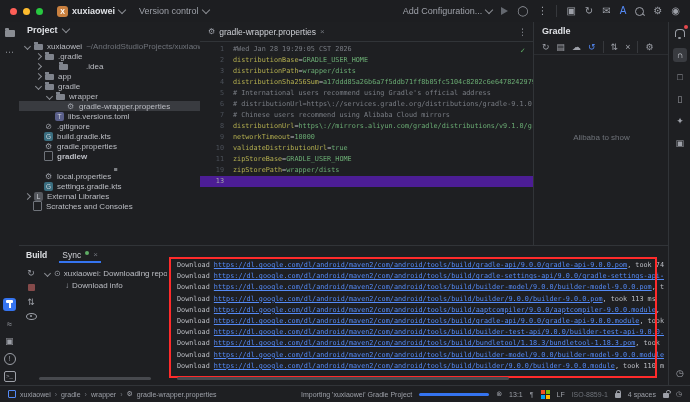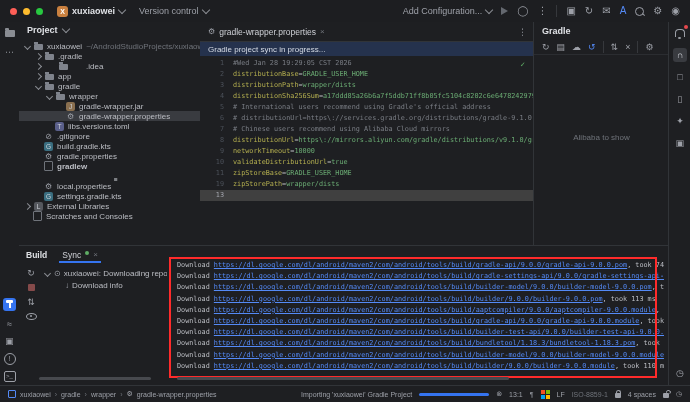--- a/index.html
+++ b/index.html
@@ -68,21 +68,21 @@
   .editor{left:200px;top:22px;width:333px;height:223px;background:#1e1f22;}
   .etabs{height:19px;border-bottom:1px solid #313438;display:flex;align-items:center;font-size:8.5px;}
   .etab{display:flex;align-items:center;gap:4px;padding:0 8px;height:100%;color:#ced0d6;}
   .etab .x{color:#6f737a;font-size:8px;}
   .ekebab{margin-left:auto;padding-right:6px;color:#9da0a8;font-size:9px;}
   .banner{height:14px;background:#25324d;display:flex;align-items:center;padding-left:8px;font-size:8px;
           color:#d5dbe5;}
   .code{position:relative;font-family:"DejaVu Sans Mono",monospace;font-size:6.8px;line-height:11px;
         padding-top:2px;}
   .crow{height:11px;white-space:pre;overflow:hidden;}
-  .crow.cur{background:#404040;}
+  .crow.cur{background:#4c1d95;}
   .lnum{display:inline-block;width:24px;text-align:right;padding-right:9px;color:#4b5059;}
   .crow.cur .lnum{color:#a1a3ab;}
   .seg-k{color:#b3ae4f;} .seg-v{color:#6aab73;} .seg-c{color:#7a7e85;} .seg-o{color:#bcbec4;}
   .echeck{position:absolute;right:8px;top:3px;color:#5fad65;font-size:8px;}
   
   .gradlep{left:533px;top:22px;width:135px;height:223px;background:#1e1f22;border-left:1px solid #313438;}
   .gp-head{height:17px;display:flex;align-items:center;padding-left:8px;font-size:9px;font-weight:bold;
            color:#dfe1e5;}
   .gp-tools{height:15px;display:flex;align-items:center;gap:7px;padding-left:8px;color:#9da0a8;
             font-size:9px;border-bottom:1px solid #2b2d31;}
@@ -217,25 +217,20 @@
         <div class="trow" style="padding-left: 17px;">
           <span class="tchev down"></span>
           <span class="ic fold"></span>
           <span>gradle</span>
         </div>
         <div class="trow" style="padding-left: 28px;">
           <span class="tchev down"></span>
           <span class="ic fold"></span>
           <span>wrapper</span>
         </div>
-        <div class="trow" style="padding-left: 39px;">
-          <span class="tchev none"></span>
-          <span class="ic jar">J</span>
-          <span>gradle-wrapper.jar</span>
-        </div>
         <div class="trow sel" style="padding-left: 39px;">
           <span class="tchev none"></span>
           <span class="ic gear">⚙</span>
           <span>gradle-wrapper.properties</span>
         </div>
         <div class="trow" style="padding-left: 28px;">
           <span class="tchev none"></span>
           <span class="ic toml">T</span>
           <span>libs.versions.toml</span>
         </div>
@@ -288,23 +283,20 @@
   </div>
 
   <div class="abs editor">
     <div class="etabs">
       <div class="etab">
         <span class="tb-ic" style="font-size:8px">⚙</span>
         <span>gradle-wrapper.properties</span>
         <span class="x">×</span>
       </div>
       <span class="ekebab">⋮</span>
-    </div>
-    <div class="banner">
-      <span>Gradle project sync in progress...</span>
     </div>
     <div class="code" id="editor-code">
       <span class="echeck">✓</span>
     <div class="crow"><span class="lnum">1</span><span class="seg-c">#Wed Jan 28 19:29:05 CST 2026</span></div>
         <div class="crow"><span class="lnum">2</span><span class="seg-k">distributionBase</span><span class="seg-o">=</span><span class="seg-v">GRADLE_USER_HOME</span></div>
         <div class="crow"><span class="lnum">3</span><span class="seg-k">distributionPath</span><span class="seg-o">=</span><span class="seg-v">wrapper/dists</span></div>
         <div class="crow"><span class="lnum">4</span><span class="seg-k">distributionSha256Sum</span><span class="seg-o">=</span><span class="seg-v">a17ddd85a26b6a7f5ddb71ff8b05fc5104c8202c6e64782429798c93</span></div>
         <div class="crow"><span class="lnum">5</span><span class="seg-c"># International users recommend using Gradle's official address</span></div>
         <div class="crow"><span class="lnum">6</span><span class="seg-c"># distributionUrl=https\://services.gradle.org/distributions/gradle-9.1.0-bin.z</span></div>
         <div class="crow"><span class="lnum">7</span><span class="seg-c"># Chinese users recommend using Alibaba Cloud mirrors</span></div>

